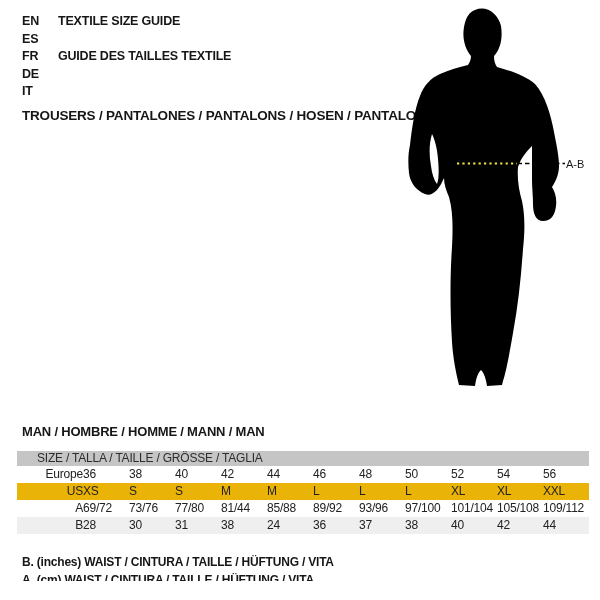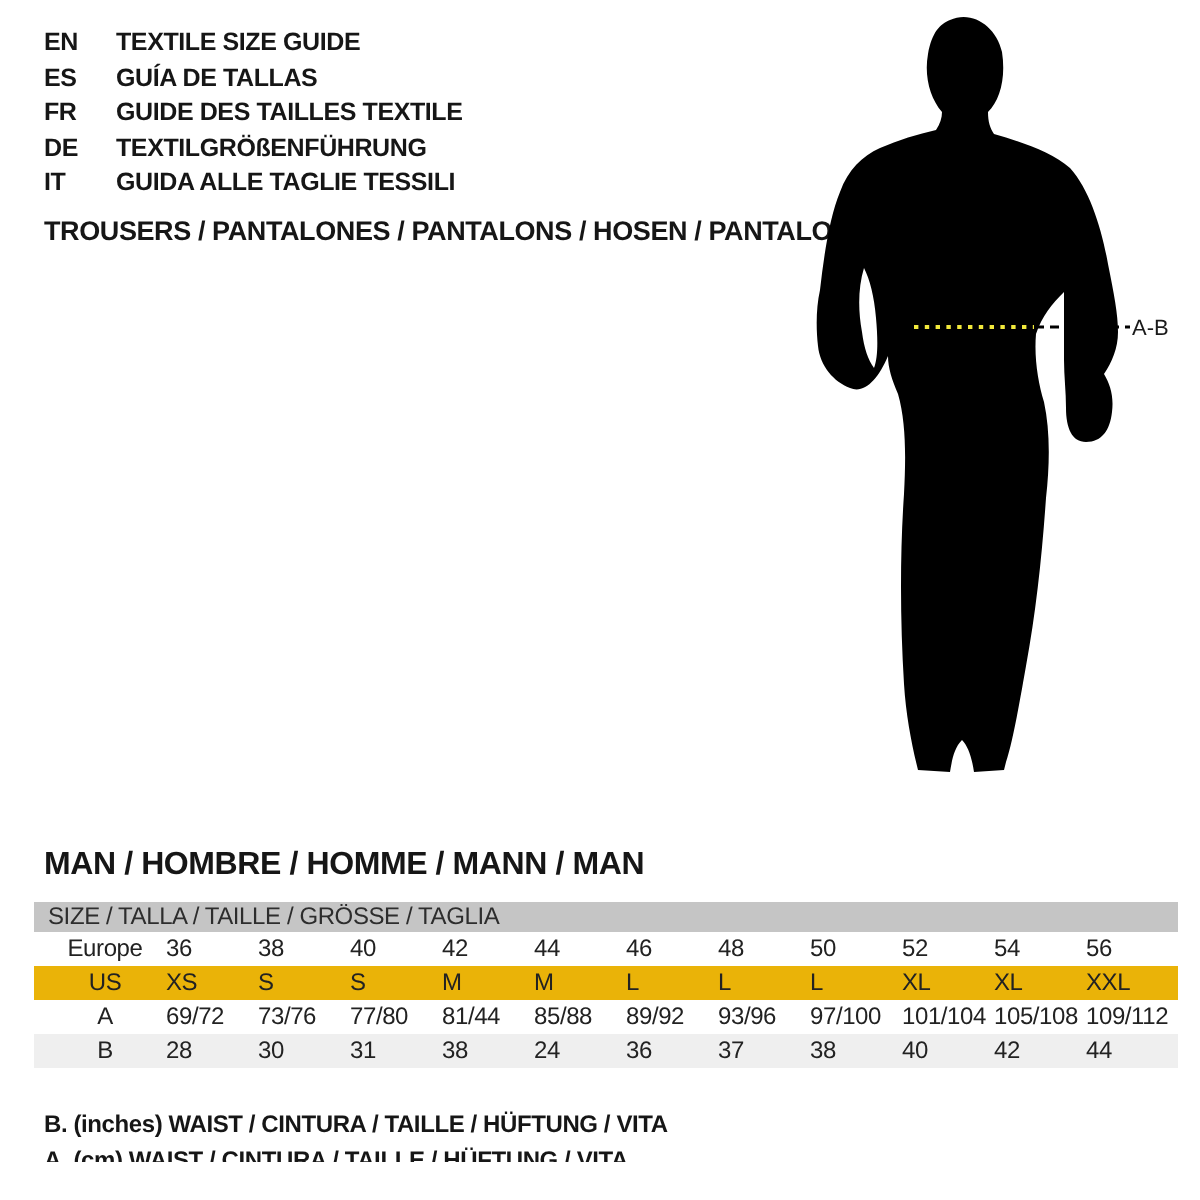--- a/index.html
+++ b/index.html
@@ -8,54 +8,51 @@
     font-family:"Liberation Sans",sans-serif;color:#161616;overflow:hidden;
   }
   
   .lang-block{position:absolute;top:13px;left:22px;}
   .lang-row{display:flex;line-height:17.5px;font-size:12.5px;font-weight:bold;letter-spacing:-0.2px;}
   .lang-code{width:36px;flex:0 0 36px;}
   .garment-line{position:absolute;top:108px;left:22px;font-size:13.5px;font-weight:bold;letter-spacing:-0.2px;}
   
   .figure{position:absolute;top:0;left:395px;width:205px;height:400px;text-align:center;}
   
-  .man-title{position:absolute;top:424px;left:22px;font-size:16px;font-weight:bold;letter-spacing:-0.2px;}
+  .man-title{position:absolute;top:424px;left:22px;font-size:13px;font-weight:bold;letter-spacing:-0.2px;}
   .size-table{position:absolute;top:451px;left:17px;width:572px;font-size:12px;letter-spacing:-0.2px;}
-  .table-header{height:15px;line-height:15px;padding-left:7px;color:#2d2d2d;}
+  .table-header{height:15px;line-height:15px;padding-left:20px;color:#2d2d2d;}
   .trow{display:grid;grid-template-columns:66px repeat(11,1fr);height:17px;line-height:17px;color:#222;}
-  .tlabel{padding-left:5px;text-align:center;}
+  .tlabel{padding-left:5px;text-align:right;}
   .tcell{text-align:left;}
   
   .notes{position:absolute;top:554px;left:22px;font-size:12px;font-weight:bold;line-height:17.5px;letter-spacing:-0.2px;}
 </style>
 </head>
 <body>
 
 <div class="page">
 
   <div class="lang-block">
     <div class="lang-row">
       <span class="lang-code">EN</span>
       <span class="lang-label">TEXTILE SIZE GUIDE</span>
     </div>
     <div class="lang-row">
       <span class="lang-code">ES</span>
-      <span class="lang-label">GUÍA DE TALLAS</span>
     </div>
     <div class="lang-row">
       <span class="lang-code">FR</span>
       <span class="lang-label">GUIDE DES TAILLES TEXTILE</span>
     </div>
     <div class="lang-row">
       <span class="lang-code">DE</span>
-      <span class="lang-label">TEXTILGRÖßENFÜHRUNG</span>
     </div>
     <div class="lang-row">
       <span class="lang-code">IT</span>
-      <span class="lang-label">GUIDA ALLE TAGLIE TESSILI</span>
     </div>
   </div>
 
   <div class="garment-line">TROUSERS / PANTALONES / PANTALONS / HOSEN / PANTALONI</div>
 
   <div class="figure">
     <svg width="205" height="400" viewBox="0 0 205 400" xmlns="http://www.w3.org/2000/svg">
 
       <line x1="100" y1="163.5" x2="170" y2="163.5" stroke-width="1.5" stroke-dasharray="4.5,3" stroke="#000000"></line>
 

